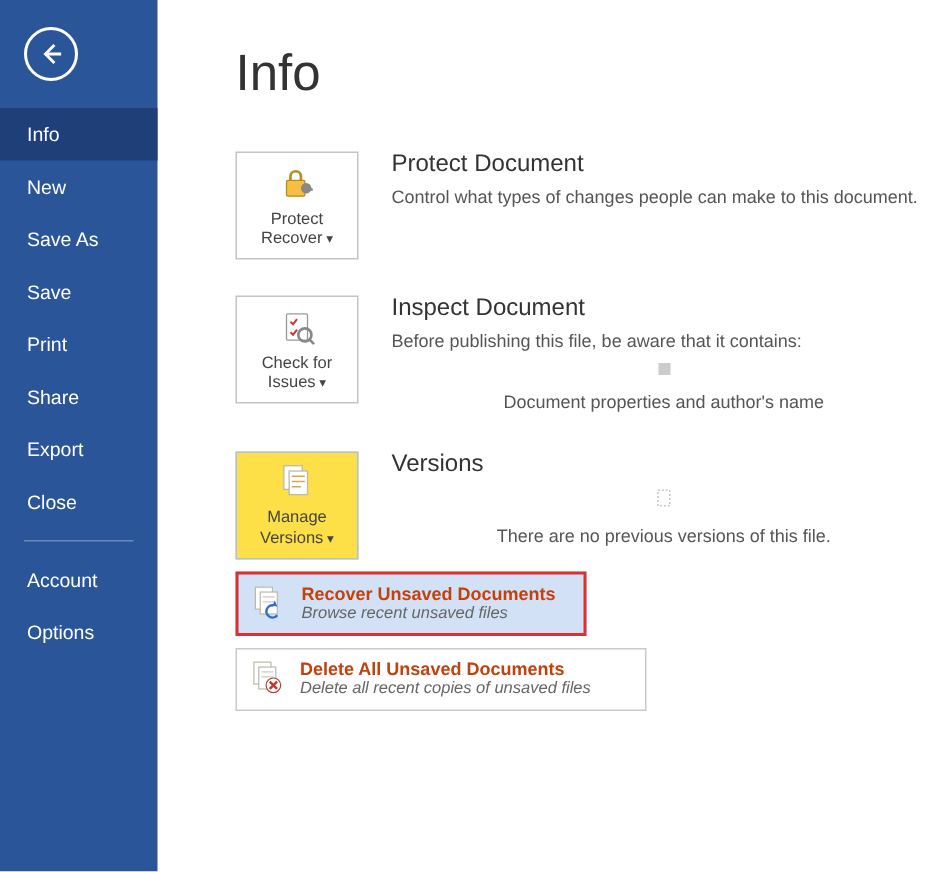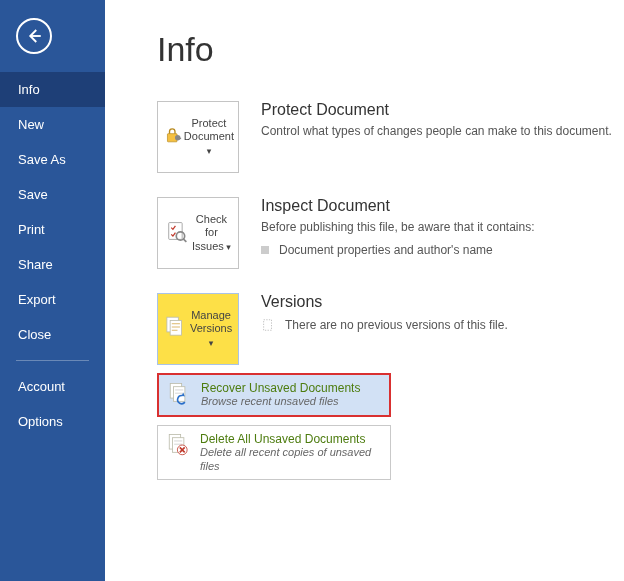--- a/index.html
+++ b/index.html
@@ -6,33 +6,33 @@
 body { width: 624px; height: 581px; background: #fff; display: flex; overflow: hidden; }
 .sidebar { width: 105px; background: #2a5699; color: #fff; display: flex; flex-direction: column; padding-top: 12px; }
 .back-btn { width: 36px; height: 36px; border: 2px solid #fff; border-radius: 50%; margin: 6px 0 18px 16px; display: flex; align-items: center; justify-content: center; cursor: pointer; }
 .back-btn svg { width: 18px; height: 18px; }
 .nav-item { padding: 10px 18px; font-size: 13px; cursor: pointer; }
 .nav-item.active { background: #1e3f77; }
 .nav-sep { border-top: 1px solid rgba(255,255,255,0.3); margin: 8px 16px; }
 .main { flex: 1; padding: 30px 0 0 52px; color: #333; overflow: hidden; }
 .page-title { font-size: 34px; font-weight: 300; color: #333; margin-bottom: 32px; }
 .section { display: flex; margin-bottom: 24px; align-items: flex-start; }
-.tile { width: 82px; height: 72px; border: 1px solid #c4c4c4; background: #fff; display: flex; align-items: center; justify-content: center; text-align: center; font-size: 11px; color: #444; line-height: 1.2; padding: 4px; cursor: pointer; }
+.tile { width: 82px; height: 72px; border: 1px solid #c4c4c4; background: #fff; display: flex; flex-direction: column; align-items: center; justify-content: center; text-align: center; font-size: 11px; color: #444; line-height: 1.2; padding: 4px; cursor: pointer; }
 .tile.active { background: #fde047; border-color: #a9c3e8; }
 .tile .tile-icon { width: 28px; height: 28px; margin-bottom: 4px; }
 .info-col { margin-left: 22px; flex: 1; }
 .sec-title { font-size: 16px; color: #333; margin-bottom: 4px; }
 .sec-desc { font-size: 12px; color: #555; line-height: 1.4; }
-.bullet-row { display: flex; align-items: center; gap: 10px; margin-top: 6px; }
+.bullet-row { display: flex; align-items: center; gap: 10px; margin-top: 6px; flex-direction: column; }
 .bullet-sq { width: 8px; height: 8px; background: #ccc; }
 .bullet-ico { width: 14px; height: 14px; }
-.menu-item { width: 234px; border: 1px solid #c9c9c9; background: #fff; display: flex; align-items: flex-start; padding: 6px 8px; cursor: pointer; margin-top: 8px; }
+.menu-item { width: 274px; border: 1px solid #c9c9c9; background: #fff; display: flex; align-items: flex-start; padding: 6px 8px; cursor: pointer; margin-top: 8px; }
 .menu-item.highlight { background: #d2e1f5; border: 2px solid #d93030; width: 234px; }
 .menu-item .mi-icon { width: 26px; height: 26px; flex-shrink: 0; margin-right: 8px; }
-.mi-title { font-size: 12px; font-weight: 400; color: #4d7c0f; }
+.mi-title { font-size: 12px; font-weight: 700; color: #c2410c; }
 .mi-desc { font-size: 11px; color: #666; line-height: 1.25; font-style: italic; }
 .caret { font-size: 9px; }
 .menus-wrap { margin-left: 0; }
 </style>
 </head>
 <body>
 
 <div class="sidebar">
   <div class="back-btn">
     <svg viewBox="0 0 24 24">
@@ -57,21 +57,21 @@
   <div class="page-title">Info</div>
 
   <div class="section">
     <div class="tile">
       <svg class="tile-icon" viewBox="0 0 32 32">
         <rect x="8" y="14" width="14" height="12" rx="1" fill="#f5c041" stroke="#b88a1f"></rect>
         <path d="M11 14v-3a4 4 0 018 0v3" fill="none" stroke="#b88a1f" stroke-width="2"></path>
         <circle cx="23" cy="20" r="4" fill="#888"></circle>
           <rect x="22" y="20" width="6" height="2" fill="#888"></rect>
       </svg>
-      <div><span>Protect</span><br><span>Document</span><span class="caret"> ▾</span></div>
+      <div><span>Protect</span><br><span>Recover</span><span class="caret"> ▾</span></div>
     </div>
     <div class="info-col">
       <div class="sec-title">Protect Document</div>
       <div class="sec-desc">Control what types of changes people can make to this document.</div>
     </div>
   </div>
 
   <div class="section">
     <div class="tile">
       <svg class="tile-icon" viewBox="0 0 32 32">

